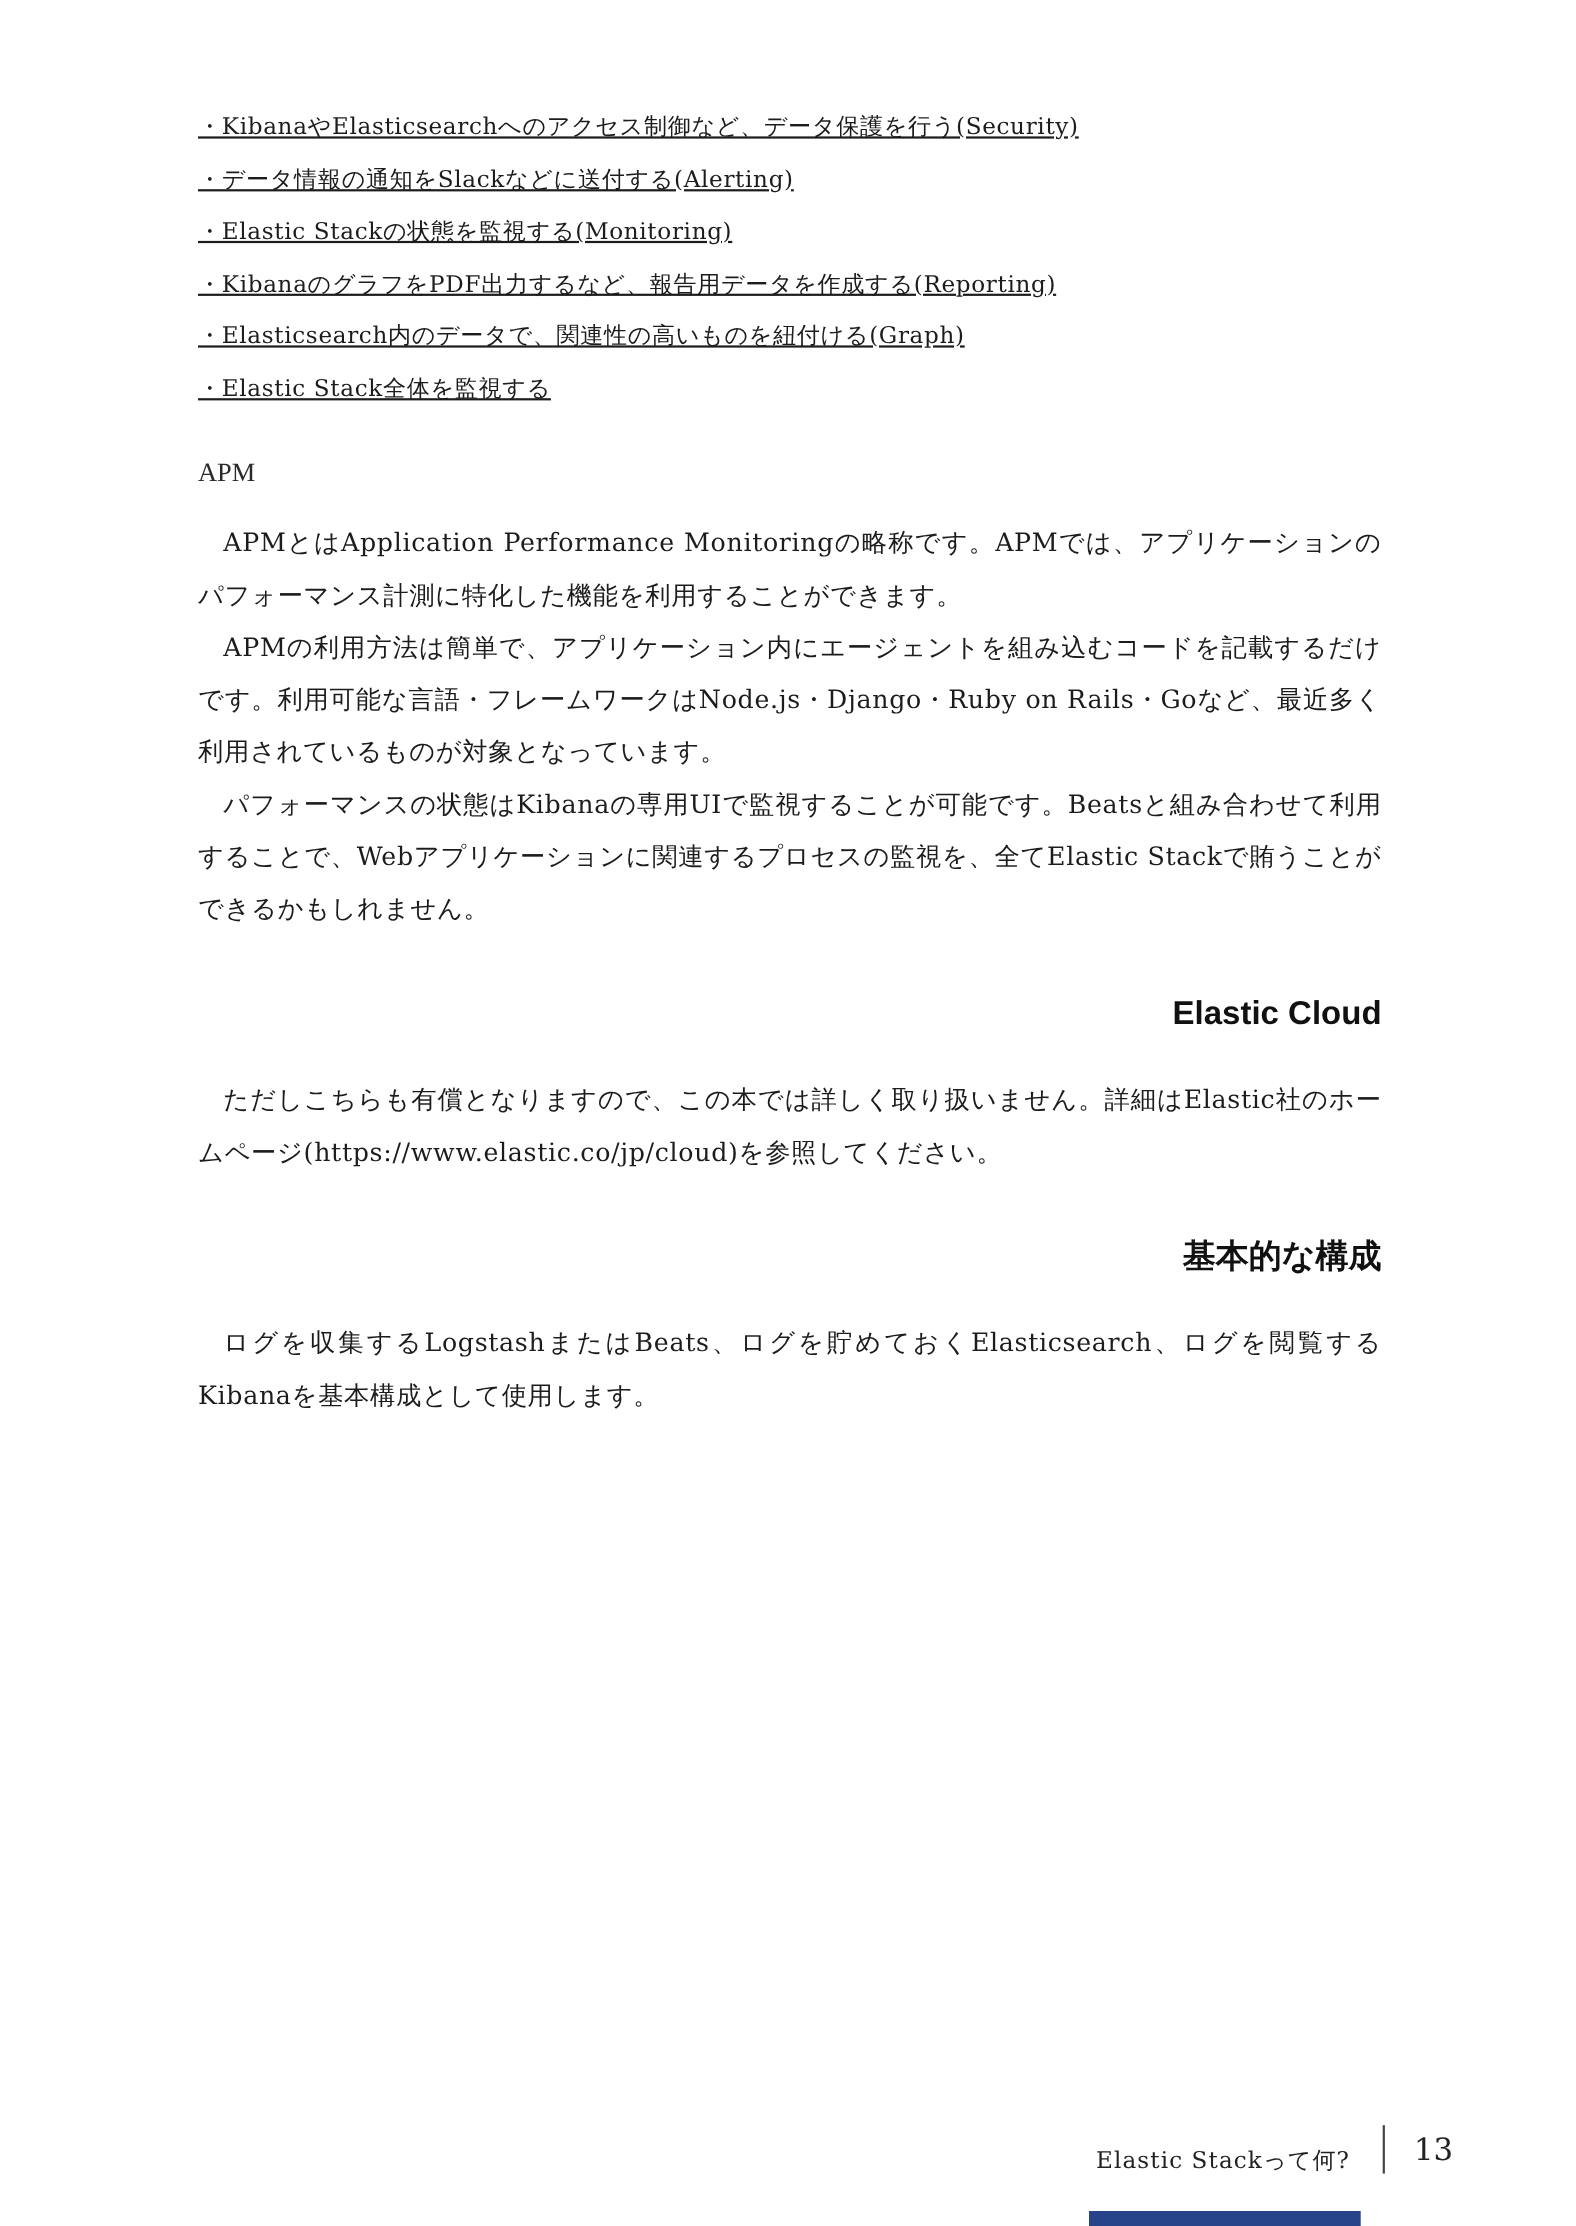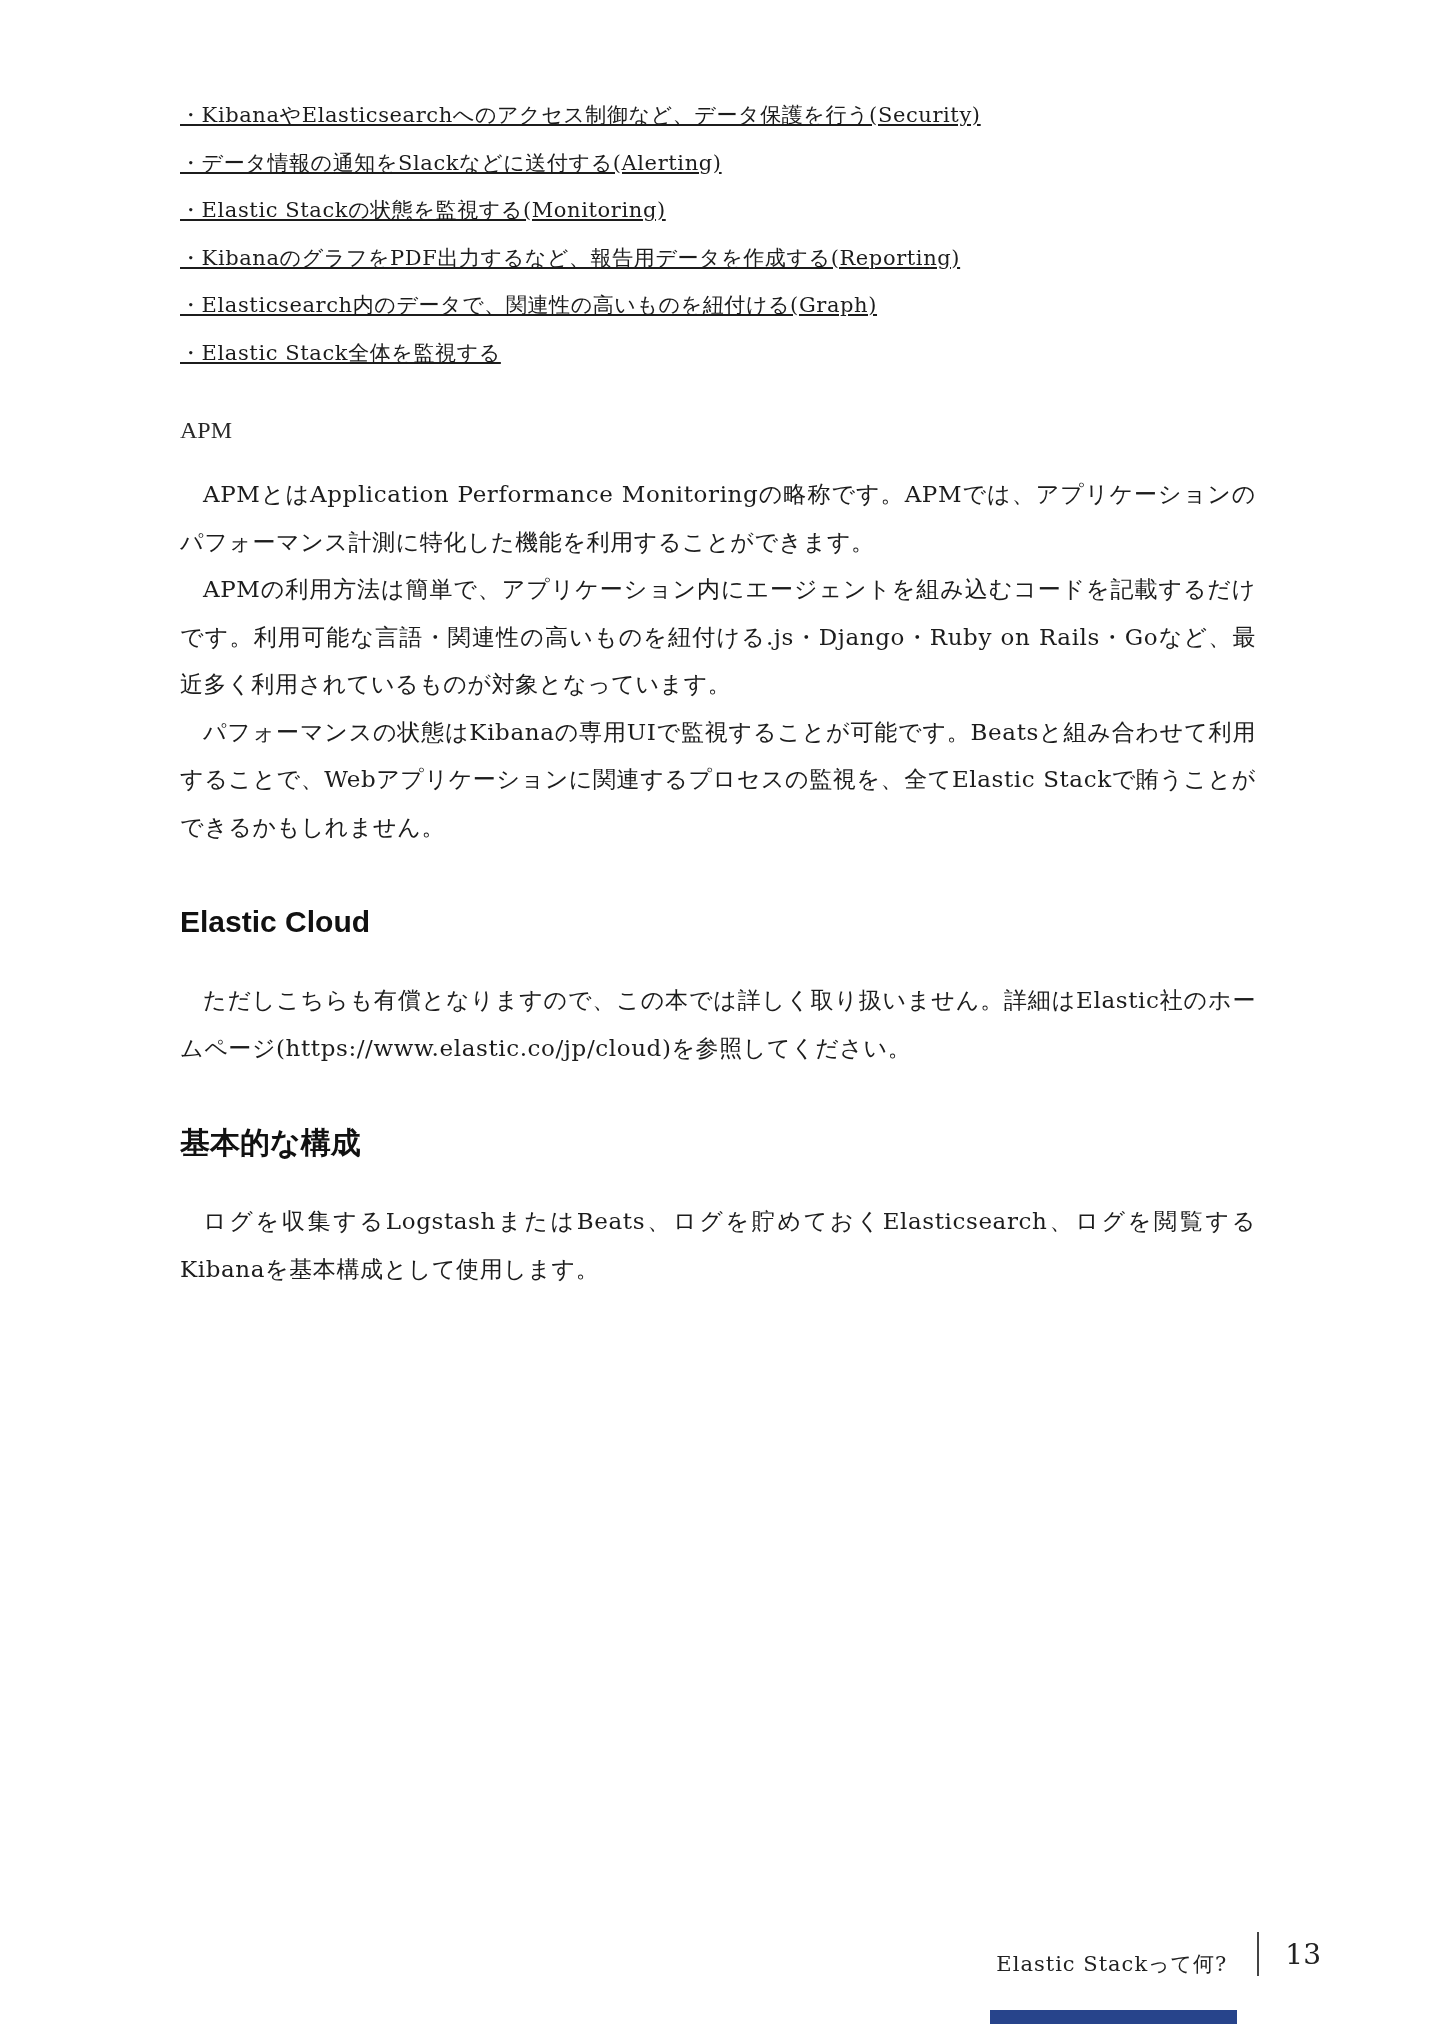--- a/index.html
+++ b/index.html
@@ -42,20 +42,21 @@
     text-indent: 1em;
     margin: 0;
   }
   .heading {
     font-family: "Liberation Sans", "DejaVu Sans", sans-serif;
     font-size: 30px;
     font-weight: 700;
     color: #111111;
     margin: 52px 0 36px 0;
     line-height: 38px;
+    text-align: right;
   }
   .apm-section .para, .cloud-section .para, .basic-section .para { margin: 0; }
   .footer {
     position: absolute;
     right: 112px;
     top: 1930px;
     display: flex;
     align-items: center;
     gap: 0;
   }
@@ -93,21 +94,21 @@
     <div class="bullet">・データ情報の通知をSlackなどに送付する(Alerting)</div>
     <div class="bullet">・Elastic Stackの状態を監視する(Monitoring)</div>
     <div class="bullet">・KibanaのグラフをPDF出力するなど、報告用データを作成する(Reporting)</div>
     <div class="bullet">・Elasticsearch内のデータで、関連性の高いものを紐付ける(Graph)</div>
     <div class="bullet">・Elastic Stack全体を監視する</div>
   </div>
 
   <div class="apm-section">
     <h3 class="subheading">APM</h3>
     <p class="para">APMとはApplication Performance Monitoringの略称です。APMでは、アプリケーションのパフォーマンス計測に特化した機能を利用することができます。</p>
-    <p class="para">APMの利用方法は簡単で、アプリケーション内にエージェントを組み込むコードを記載するだけです。利用可能な言語・関連性の高いものを紐付ける.js・Django・Ruby on Rails・Goなど、最近多く利用されているものが対象となっています。</p>
+    <p class="para">APMの利用方法は簡単で、アプリケーション内にエージェントを組み込むコードを記載するだけです。利用可能な言語・フレームワークはNode.js・Django・Ruby on Rails・Goなど、最近多く利用されているものが対象となっています。</p>
     <p class="para">パフォーマンスの状態はKibanaの専用UIで監視することが可能です。Beatsと組み合わせて利用することで、Webアプリケーションに関連するプロセスの監視を、全てElastic Stackで賄うことができるかもしれません。</p>
   </div>
 
   <div class="cloud-section">
     <h2 class="heading">Elastic Cloud</h2>
     <p class="para">ただしこちらも有償となりますので、この本では詳しく取り扱いません。詳細はElastic社のホームページ(https://www.elastic.co/jp/cloud)を参照してください。</p>
   </div>
 
   <div class="basic-section">
     <h2 class="heading">基本的な構成</h2>

